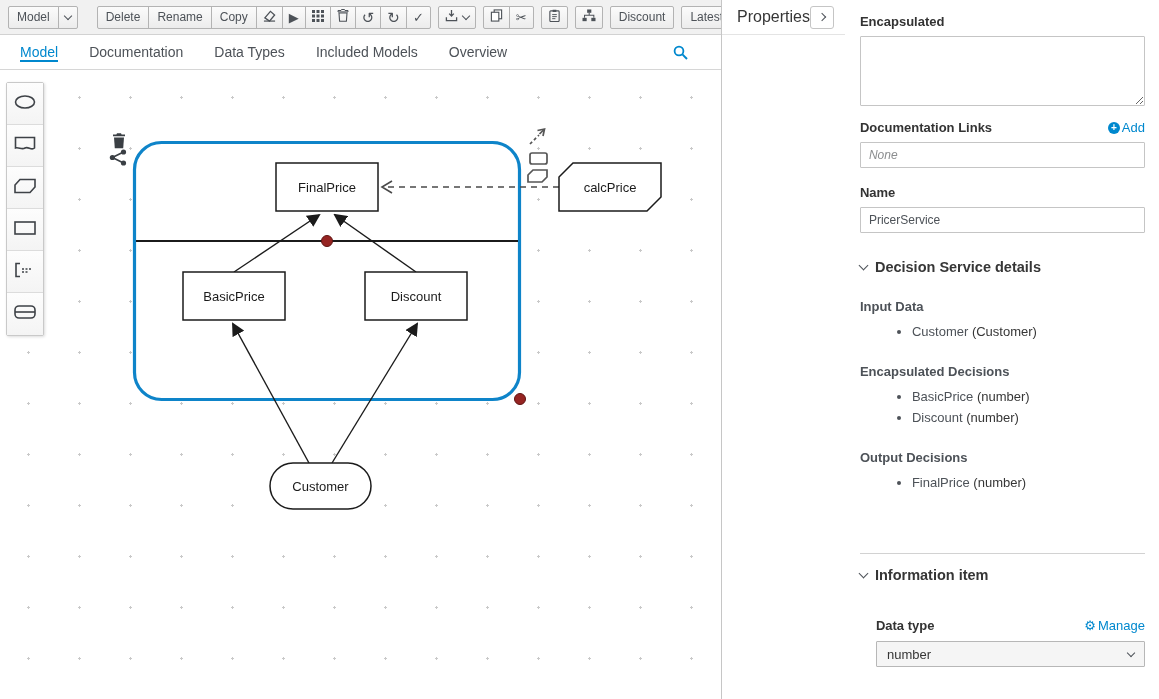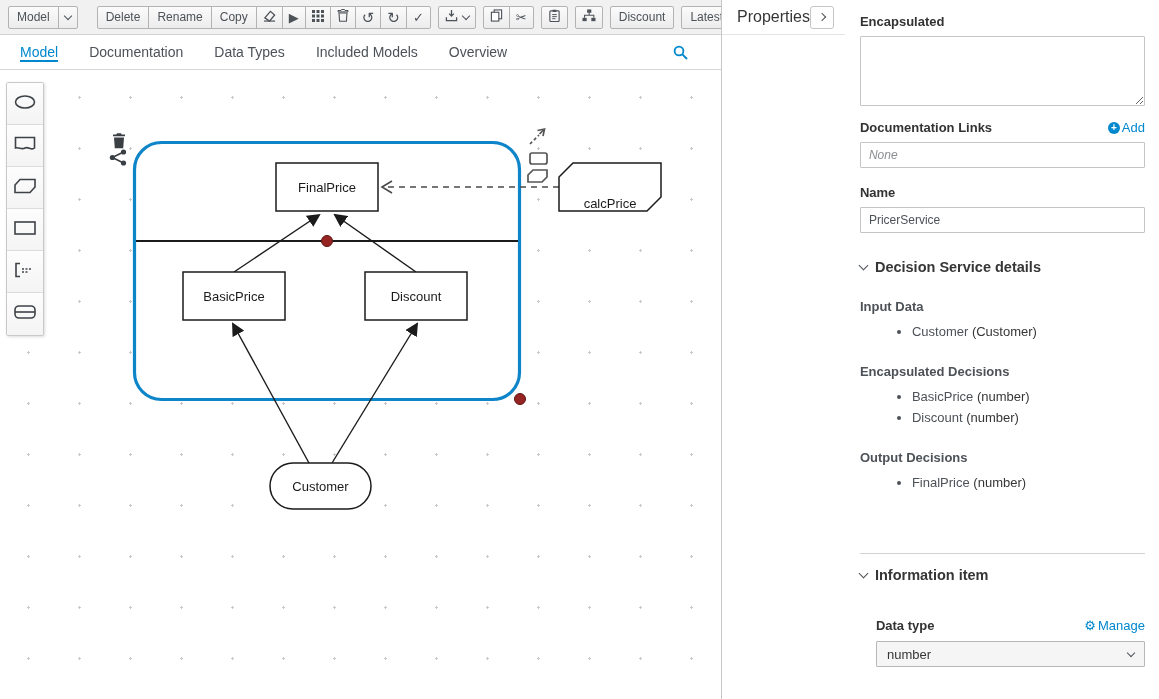--- a/index.html
+++ b/index.html
@@ -258,21 +258,21 @@
         <polygon points="573,93 661,93 661,127 647,141 559,141 559,107" fill="#fff" stroke="#1b1b1b" stroke-width="1.5"></polygon>
         <rect x="183" y="202" width="102" height="48" fill="#fff" stroke="#1b1b1b" stroke-width="1.5"></rect>
         <rect x="365" y="202" width="102" height="48" fill="#fff" stroke="#1b1b1b" stroke-width="1.5"></rect>
         <rect x="270" y="393" width="101" height="46" rx="23" fill="#fff" stroke="#1b1b1b" stroke-width="1.5"></rect>
 
         <circle cx="327" cy="171" r="5.5" fill="#962422" stroke="#5f1412" stroke-width="1"></circle>
         <circle cx="520" cy="329" r="5.5" fill="#962422" stroke="#5f1412" stroke-width="1"></circle>
       </svg>
 
       <div class="node-label" style="left:276px;top:93px;width:102px;height:48px;">FinalPrice</div>
-      <div class="node-label" style="left:559px;top:109px;width:102px;height:48px;">calcPrice</div>
+      <div class="node-label" style="left:559px;top:93px;width:102px;height:48px;">calcPrice</div>
       <div class="node-label" style="left:183px;top:202px;width:102px;height:48px;">BasicPrice</div>
       <div class="node-label" style="left:365px;top:202px;width:102px;height:48px;">Discount</div>
       <div class="node-label" style="left:270px;top:393px;width:101px;height:46px;">Customer</div>
 
       <span class="float-icon" style="left:111px;top:62px;"><svg width="16" height="17" viewBox="0 0 16 17">
             <path d="M6 1.2 h4 l.6 1.3 H14 v1.8 H2 V2.5 h3.4z" fill="#3a3f44"></path>
             <path d="M3 5.6 h10 l-.8 10.6 H3.8z" fill="#3a3f44"></path>
           </svg></span>
       <span class="float-icon" style="left:109px;top:79px;"><svg width="19" height="17" viewBox="0 0 19 17">
             <g fill="#3a3f44">

